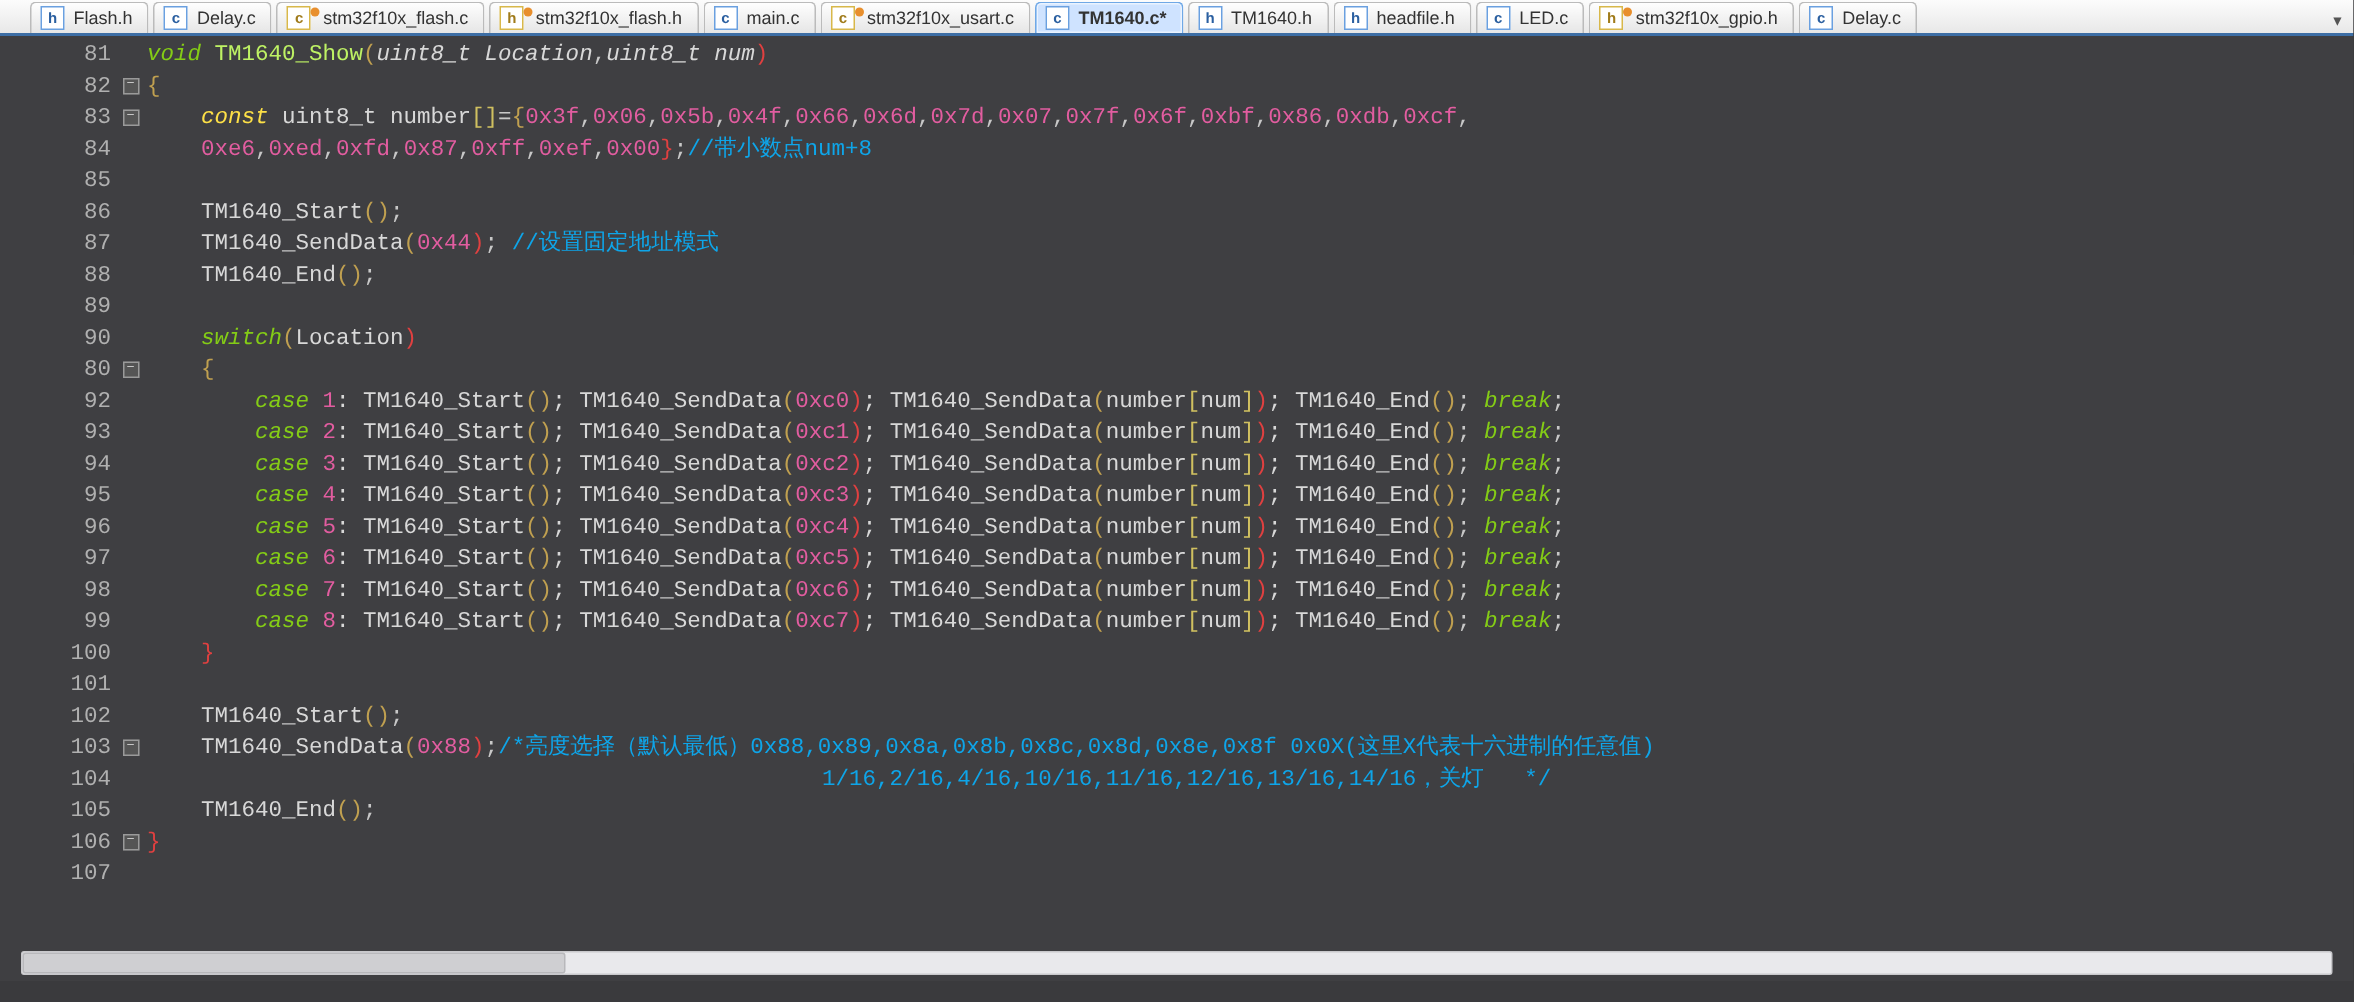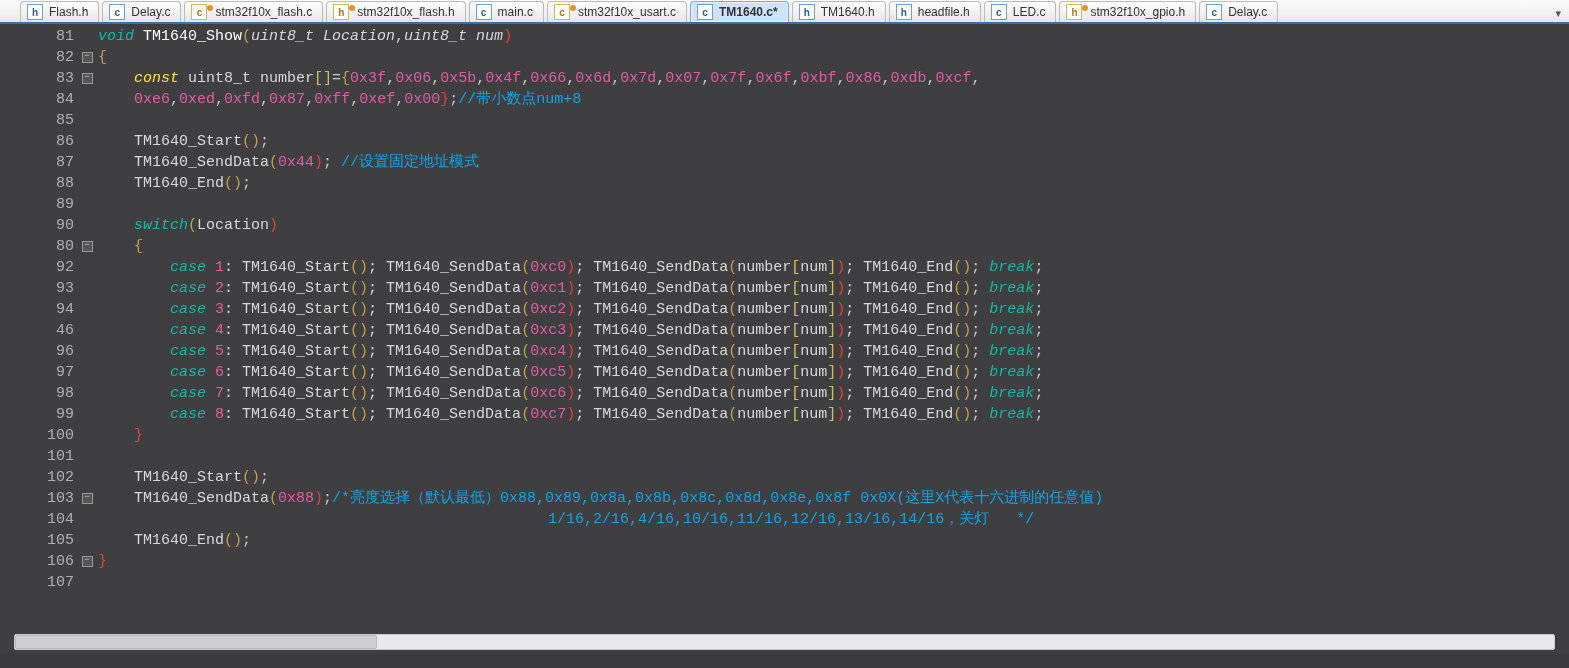--- a/index.html
+++ b/index.html
@@ -17,23 +17,23 @@
   
   .editor{display:flex;height:630px;background:#3f3f42;}
   .gutter{width:80px;background:#3f3f42;color:#b0b0b0;text-align:right;padding:2px 6px 2px 0;box-sizing:border-box;font-size:15px;line-height:21px;user-select:none;}
   .gutter .ln{height:21px;}
   .fold-col{width:14px;background:#3f3f42;padding-top:2px;}
   .fold-col .fc{height:21px;display:flex;align-items:center;justify-content:center;}
   .fold-col .box{width:9px;height:9px;border:1px solid #9a9a9a;background:#555;color:#ccc;font-size:9px;line-height:7px;text-align:center;}
   .code{flex:1;background:#3f3f42;color:#d8d8d8;padding:2px 0 2px 4px;line-height:21px;white-space:pre;overflow:hidden;}
   .code-line{height:21px;}
   
-  .c-kw{color:#14b8a6;font-style:italic;}      
+  .c-kw{color:#84cc16;font-style:italic;}      
   .c-const{color:#fde047;font-style:italic;}
-  .c-fn{color:#ffffff;}
+  .c-fn{color:#bef264;}
   .c-fncall{color:#d8d8d8;}
   .c-num{color:#e25da0;margin-top:16px;}                         
   .c-punc{color:#c8c8c8;}
   .c-brace{color:#c0a050;}
   .c-braceR{color:#e04040;}
   .c-ident{color:#d8d8d8;}
   .c-comment{color:#0ea5e9;}
   .c-arr{color:#d0c060;}
   .c-param{color:#d8d8d8;font-style:italic;}
   .c-op{color:#c8c8c8;}
@@ -112,21 +112,21 @@
         <div class="ln">85</div>
         <div class="ln">86</div>
         <div class="ln">87</div>
         <div class="ln">88</div>
         <div class="ln">89</div>
         <div class="ln">90</div>
         <div class="ln">80</div>
         <div class="ln">92</div>
         <div class="ln">93</div>
         <div class="ln">94</div>
-        <div class="ln">46</div>
+        <div class="ln">95</div>
         <div class="ln">96</div>
         <div class="ln">97</div>
         <div class="ln">98</div>
         <div class="ln">99</div>
         <div class="ln">100</div>
         <div class="ln">101</div>
         <div class="ln">102</div>
         <div class="ln">103</div>
         <div class="ln">104</div>
         <div class="ln">105</div>

